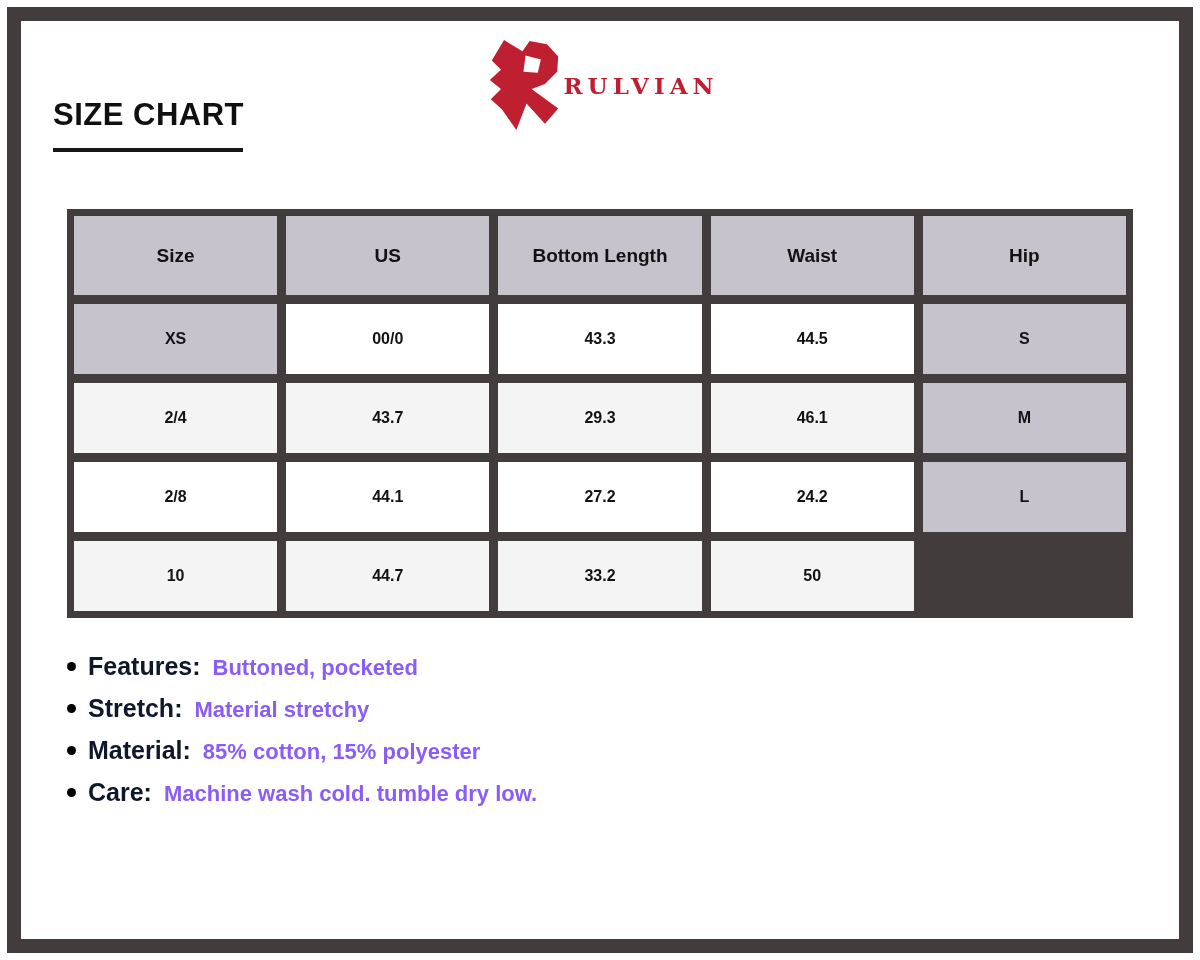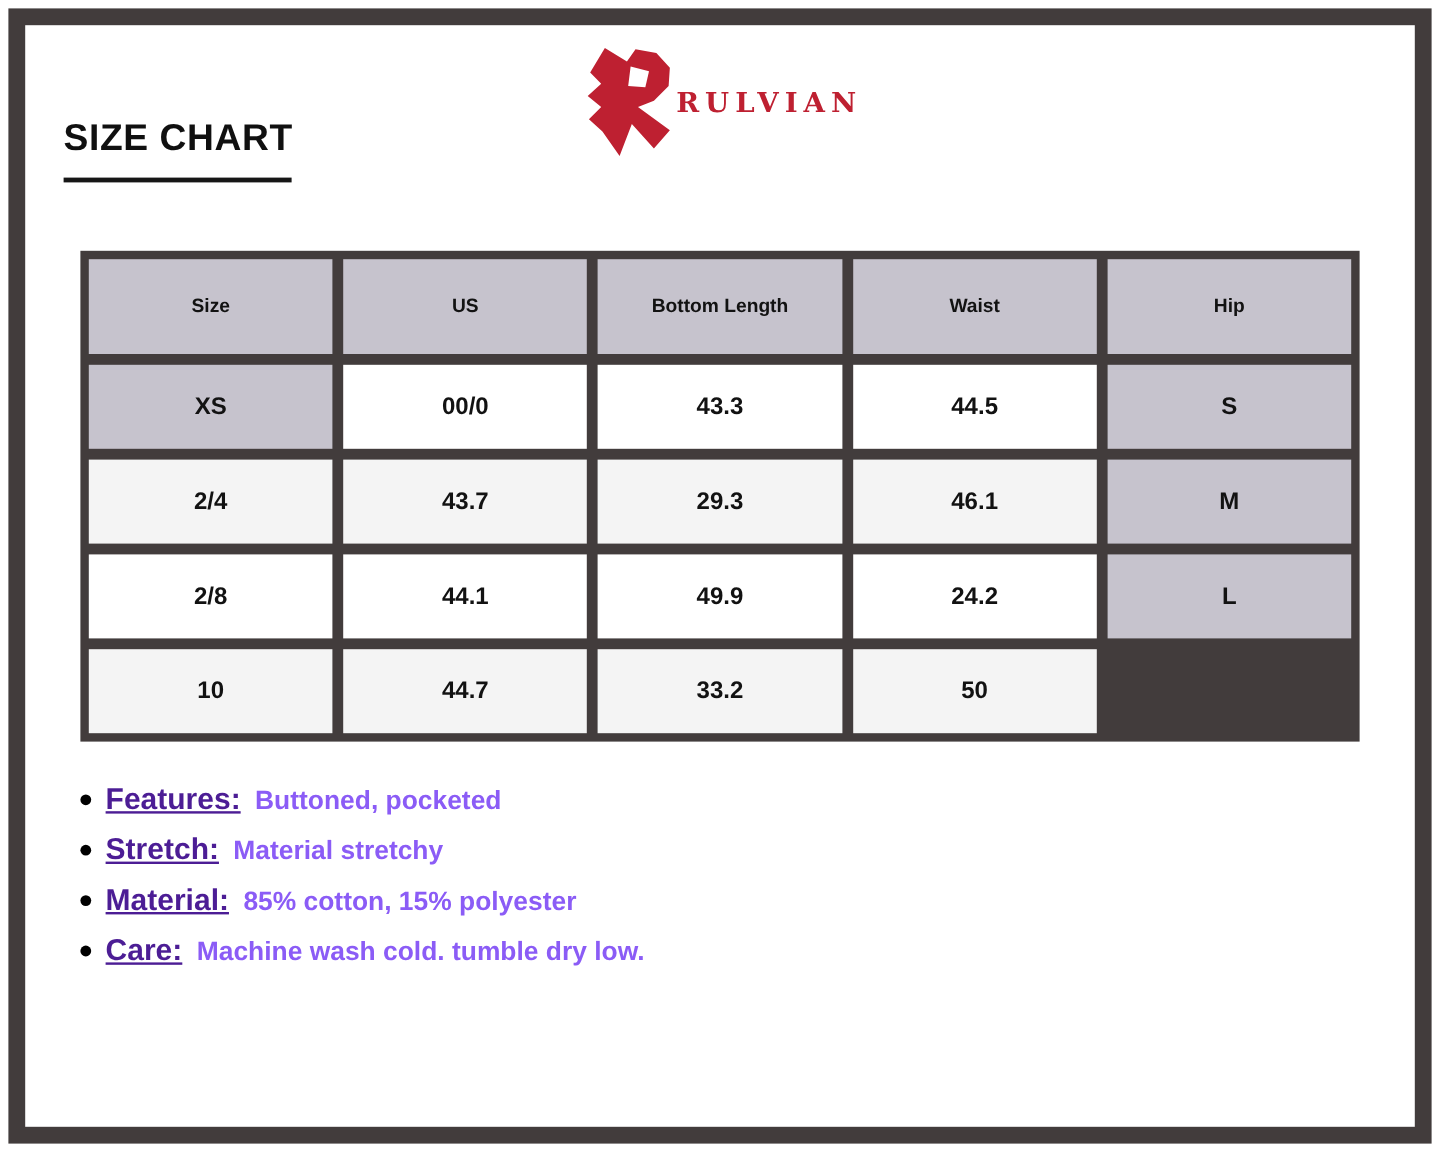--- a/index.html
+++ b/index.html
@@ -68,26 +68,26 @@
     display: grid;
     grid-template-columns: repeat(5, 1fr);
     grid-template-rows: 79px 70px 70px 70px 70px;
     gap: 9px;
   }
   .cell {
     display: flex;
     align-items: center;
     justify-content: center;
     font-weight: bold;
-    font-size: 20px;
+    font-size: 16px;
     color: #121212;
     background: #ffffff;
     text-align: center;
   }
-  .cell.head { background: #c6c3cd; font-size: 16px; }
+  .cell.head { background: #c6c3cd; font-size: 19px; }
   .cell.size-col { background: #c6c3cd; }
   .cell.alt { background: #f4f4f4; }
   
   .details {
     margin: 34px 0 0 46px;
     padding: 0;
     list-style: none;
   }
   .detail-item {
     display: flex;
@@ -95,21 +95,21 @@
     margin-bottom: 13px;
   }
   .bullet {
     width: 9px; height: 9px;
     border-radius: 50%;
     background: #000;
     flex: 0 0 auto;
     align-self: center;
     margin-right: 12px;
   }
-  .detail-label { font-size: 25px; font-weight: bold; color: #4c1d95; white-space: nowrap; text-decoration: underline; }
+  .detail-label { font-size: 25px; font-weight: bold; color: #0f172a; white-space: nowrap; }
   .detail-value { font-size: 22px; font-weight: bold; color: #8b5cf6; margin-left: 12px; white-space: nowrap; }
 </style>
 </head>
 <body>
 
 <div class="frame">
 
   <div class="top">
     <div class="title-block">
       <div class="page-title">SIZE CHART</div>
@@ -140,21 +140,21 @@
 
     <div class="cell size-col">S</div>
     <div class="cell alt">2/4</div>
     <div class="cell alt">43.7</div>
     <div class="cell alt">29.3</div>
     <div class="cell alt">46.1</div>
 
     <div class="cell size-col">M</div>
     <div class="cell">2/8</div>
     <div class="cell">44.1</div>
-    <div class="cell">49.9</div>
+    <div class="cell">27.2</div>
     <div class="cell">24.2</div>
 
     <div class="cell size-col">L</div>
     <div class="cell alt">10</div>
     <div class="cell alt">44.7</div>
     <div class="cell alt">33.2</div>
     <div class="cell alt">50</div>
   </div>
 
   <ul class="details">

